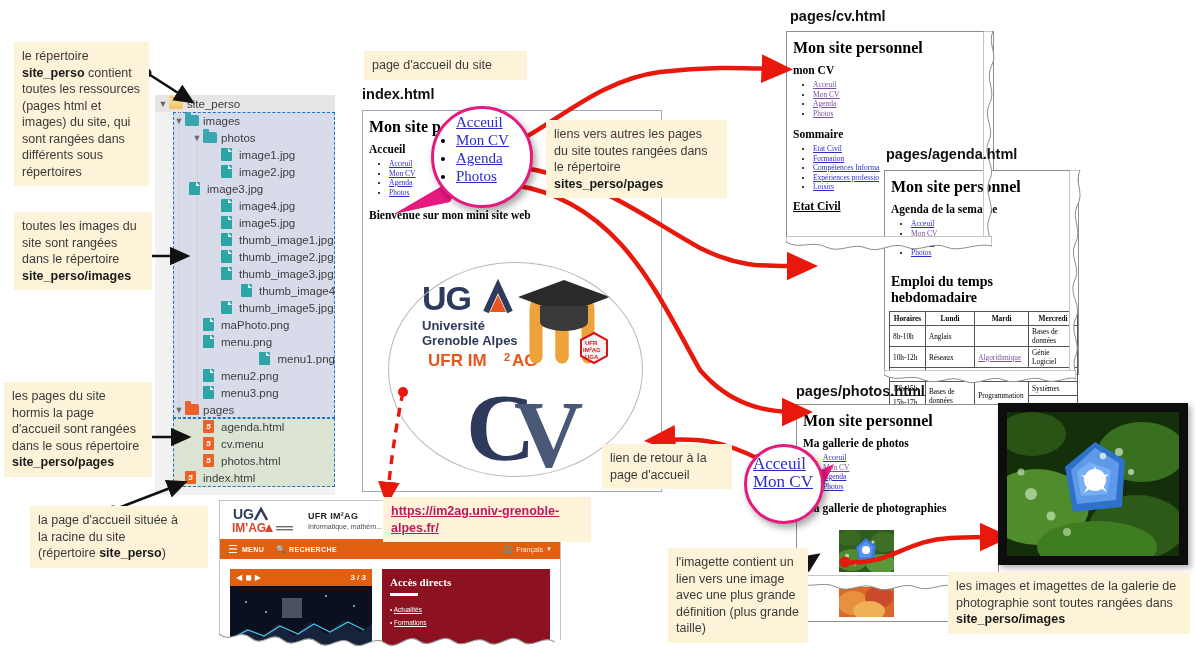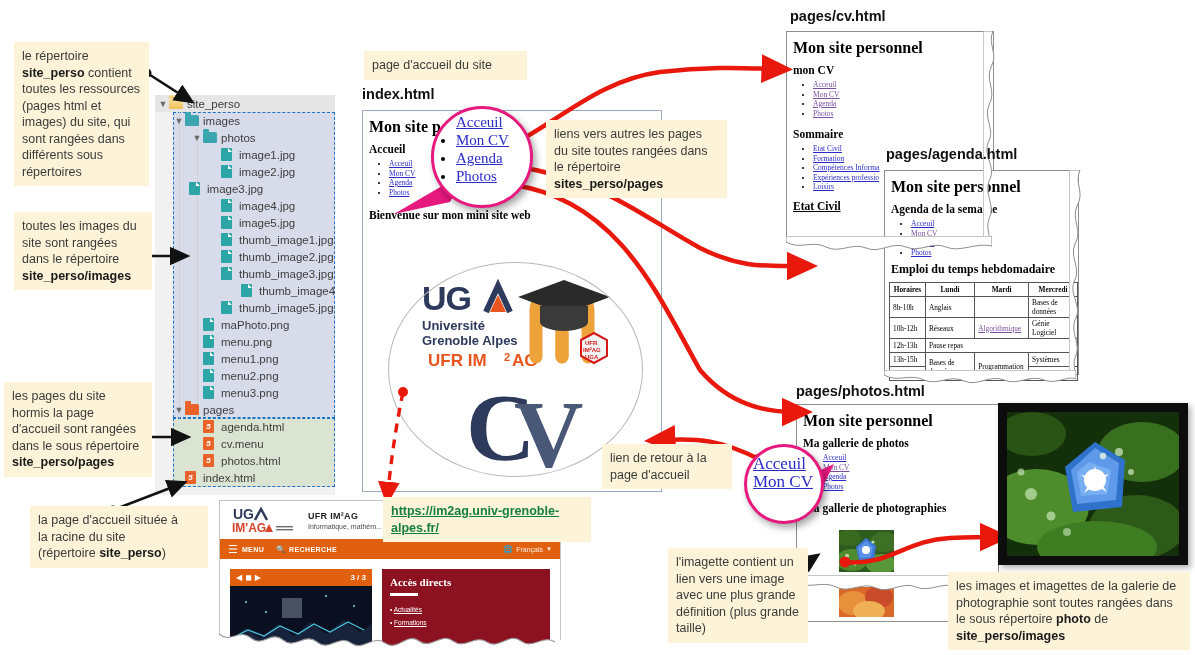--- a/index.html
+++ b/index.html
@@ -17,21 +17,21 @@
     background:#fdf3d8;
     color:#3a3a3a;
     font-family:"Liberation Sans", sans-serif;
     font-size:12.5px;
     line-height:16.5px;
     padding:6px 8px;
     box-sizing:border-box;
     z-index:40;
   }
   .note b{font-weight:bold;color:#1a1a1a;}
-  .note .lnk{color:#15803d;font-weight:bold;text-decoration:underline;}
+  .note .lnk{color:#be185d;font-weight:bold;text-decoration:underline;}
 
   
   #tree{
     position:absolute;left:155px;top:95px;width:180px;height:400px;
     background:#f1f1f1;
     font-family:"Liberation Sans", sans-serif;
     font-size:11.5px;
     color:#3d3d3d;
     z-index:10;
   }
@@ -206,21 +206,20 @@
   <div>l'imagette contient un</div>
   <div>lien vers une image</div>
   <div>avec une plus grande</div>
   <div>définition (plus grande</div>
   <div>taille)</div>
 </div>
 
 <div class="note" style="left:948px;top:572px;width:242px;z-index:45;">
   <div>les images et imagettes de la galerie de</div>
   <div>photographie sont toutes rangées dans</div>
-  <div>le sous répertoire <b>photo</b> de</div>
   <div><b>site_perso/images</b></div>
 </div>
 
 <div id="tree">
   <div class="zone-images"></div>
   <div class="zone-pages"></div>
   <div class="guide" style="left:24px;top:17px;height:306px;"></div>
   <div class="guide" style="left:42px;top:34px;height:290px;"></div>
 
   <div style="position:relative;z-index:3;">
@@ -315,21 +314,21 @@
           <i class="fimg"></i>
         </span>
       <span class="lbl">maPhoto.png</span>
       </div>
     <div class="row" style="padding-left:48px;">
       <span class="ico">
           <i class="fimg"></i>
         </span>
       <span class="lbl">menu.png</span>
       </div>
-    <div class="row" style="padding-left:48px;">
+    <div class="row" style="padding-left:48px;justify-content:flex-end;">
       <span class="ico">
           <i class="fimg"></i>
         </span>
       <span class="lbl">menu1.png</span>
       </div>
     <div class="row" style="padding-left:48px;">
       <span class="ico">
           <i class="fimg"></i>
         </span>
       <span class="lbl">menu2.png</span>
@@ -464,21 +463,21 @@
 <div class="label" style="left:886px;top:146px;">pages/agenda.html</div>
 <div class="page torn" style="left:884px;top:170px;width:195px;height:205px;">
   <h1>Mon site personnel</h1>
   <h2>Agenda de la semaine</h2>
   <ul>
     <li><a href="#">Acceuil</a></li>
     <li><a href="#" class="vis">Mon CV</a></li>
     <li><a href="#">Agenda</a></li>
     <li><a href="#">Photos</a></li>
   </ul>
-  <h2 style="margin-top:5px;font-size:12px;">Emploi du temps hebdomadaire</h2>
+  <h2 style="margin-top:17px;font-size:14px;">Emploi du temps hebdomadaire</h2>
 
   <table class="tt" style="margin:5px 0 0 4px;">
     <tbody>
         <tr>
       <th style="width:30px;">Horaires</th>
       <th style="width:56px;">Lundi</th>
       <th style="width:48px;">Mardi</th>
       <th style="width:52px;">Mercredi</th>
     </tr>
     <tr>

